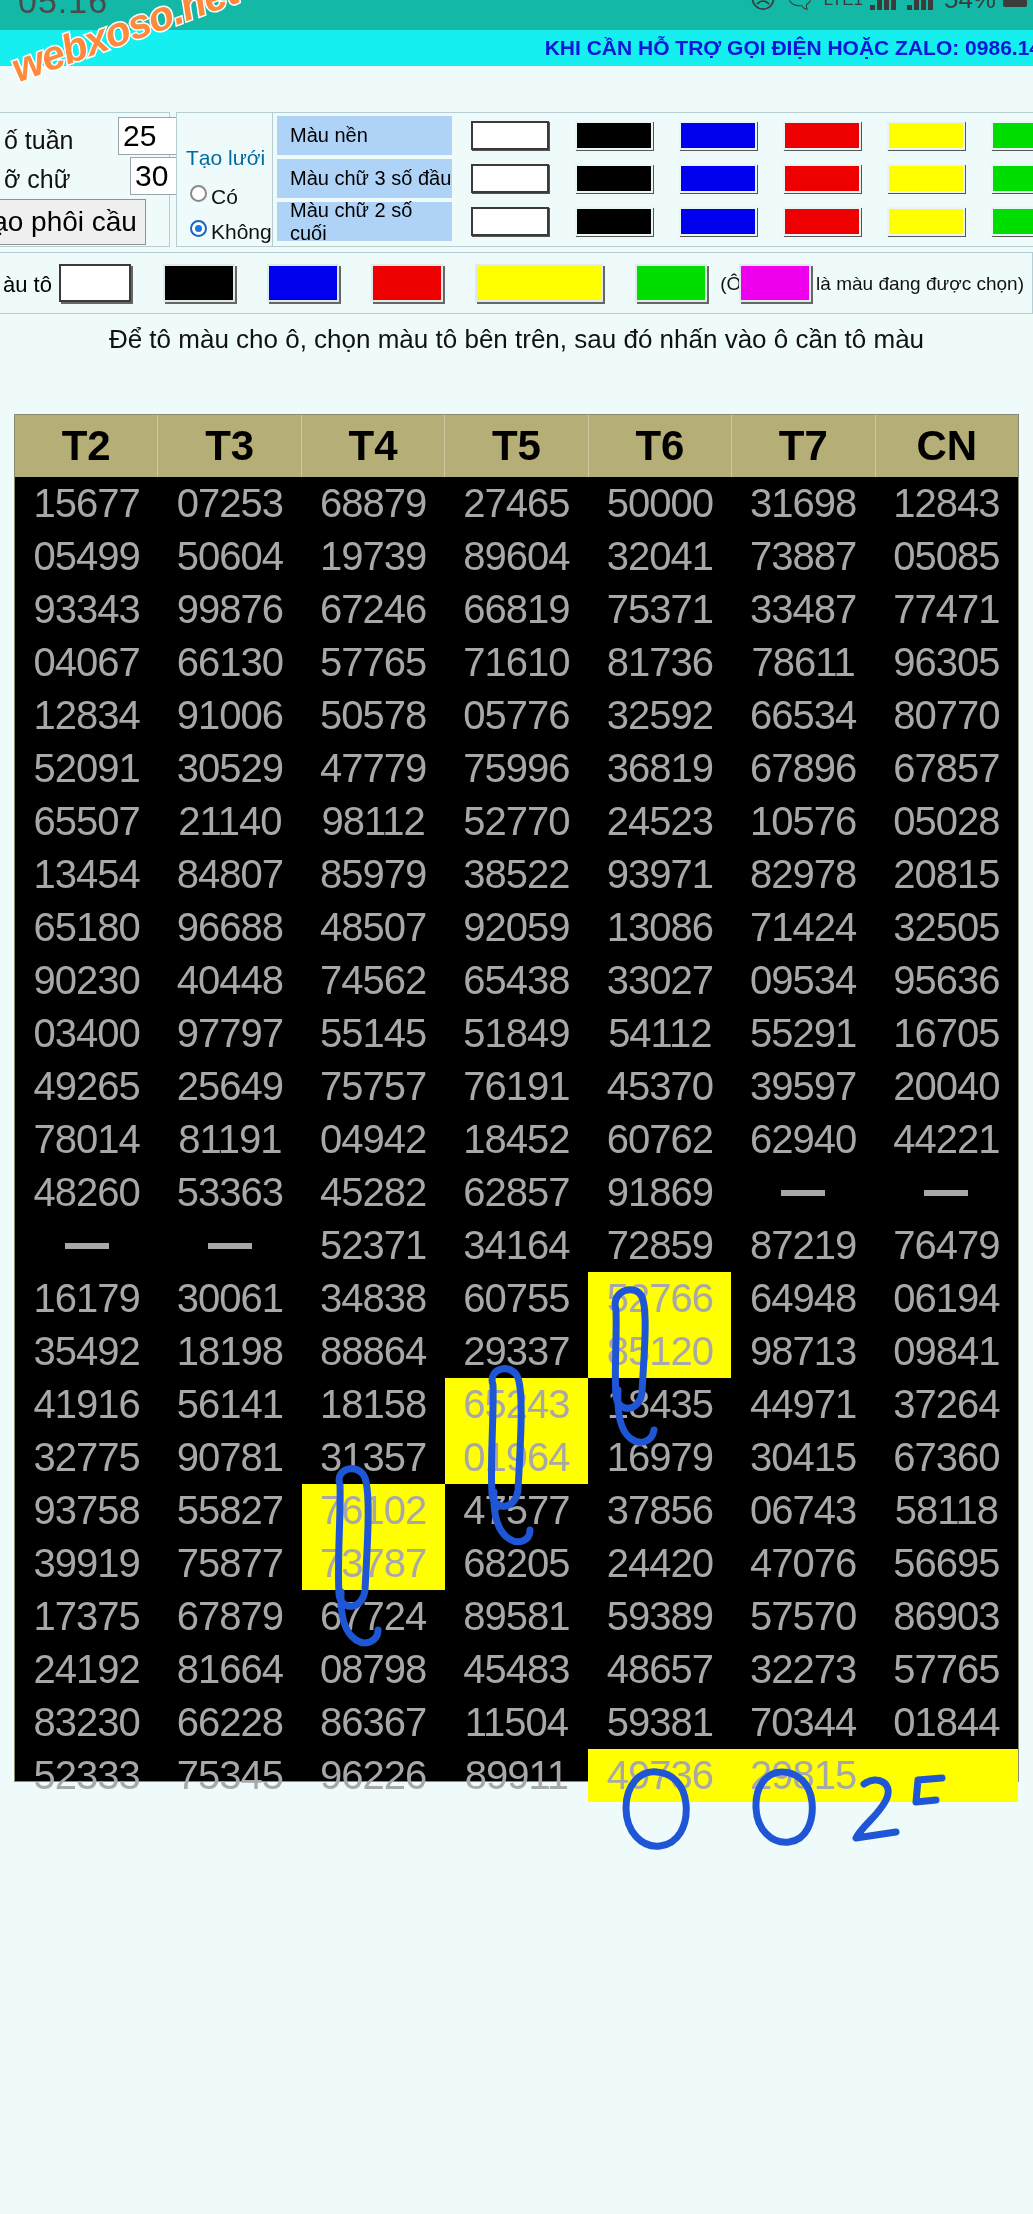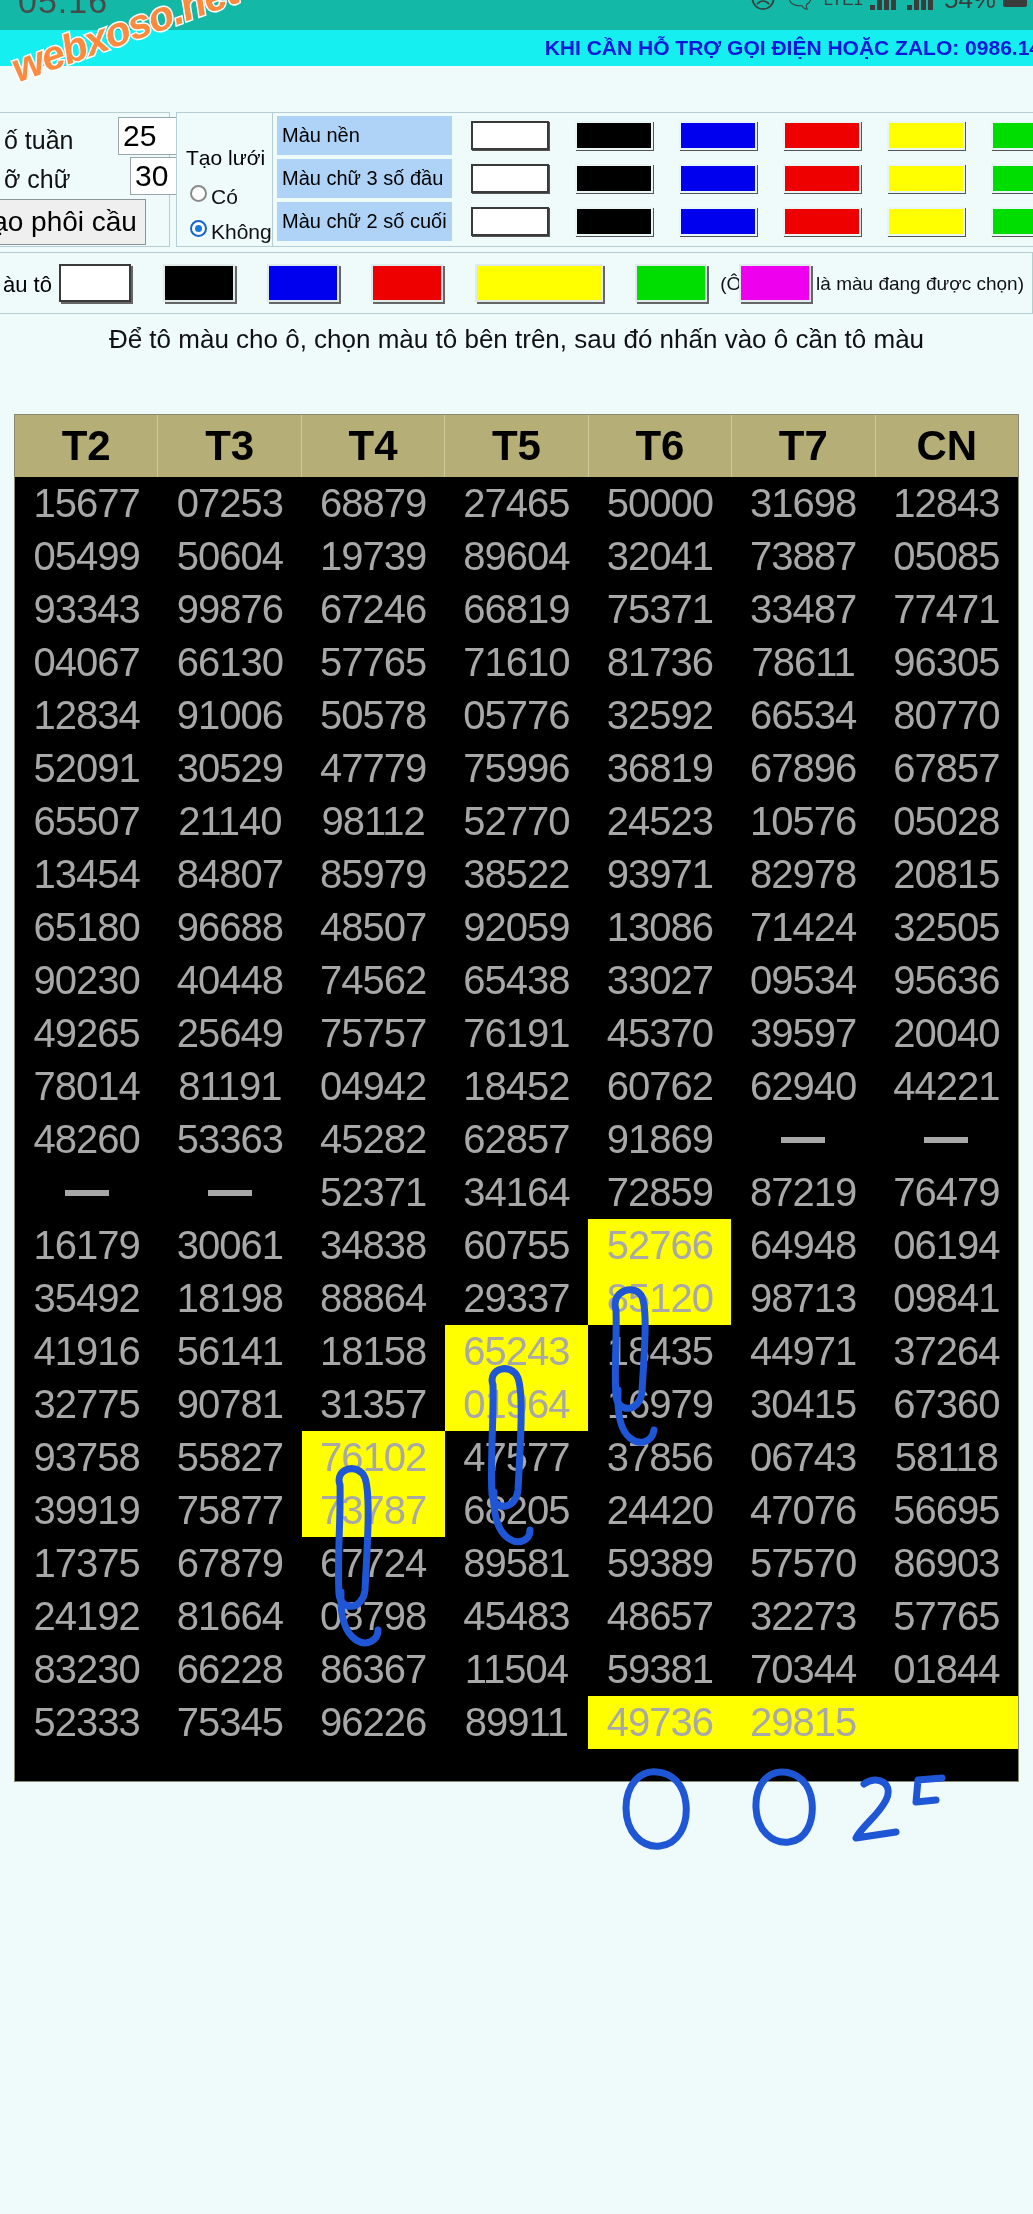--- a/index.html
+++ b/index.html
@@ -90,21 +90,21 @@
     width:0;height:0;border-left:7px solid transparent;
     border-right:7px solid transparent;border-top:8px solid #5c6b73;
   }
   #btn-taophoi{
     position:absolute;left:-14px;top:86px;width:180px;height:46px;
     box-sizing:border-box;background:#efefef;border:1px solid #8d9499;
     font-size:28px;color:#000;display:flex;align-items:center;justify-content:center;
   }
 
   #panel-mid{left:176px;width:100px;height:135px;}
-  #lbl-taoluoi{position:absolute;left:186px;top:34px;font-size:21px;color:#000000;}
+  #lbl-taoluoi{position:absolute;left:186px;top:34px;font-size:21px;color:#0369a1;}
   .radio-line{position:absolute;display:flex;gap:4px;font-size:21px;color:#111;}
   .radio{
     width:17px;height:17px;border-radius:50%;
     border:2px solid #8a8a8a;background:#fff;box-sizing:border-box;
     display:inline-block;position:relative;
   }
   .radio.on{border-color:#1663c7;}
   .radio.on::after{
     content:"";position:absolute;left:3px;top:3px;width:7px;height:7px;
     border-radius:50%;background:#1678e0;
@@ -112,21 +112,21 @@
 
   
   #colortable{
     position:absolute;left:272px;top:0;width:770px;height:135px;
     border:1px solid #b6cdd2;box-sizing:border-box;background:#effbfb;
   }
   .ctrow{position:absolute;left:2px;height:39px;width:766px;}
   .ctlabel{
     position:absolute;left:2px;top:0;width:175px;height:39px;
     background:#aed3f7;font-size:20px;color:#000;
-    display:flex;align-items:center;padding-left:5px;box-sizing:border-box;
+    display:flex;align-items:center;padding-left:13px;box-sizing:border-box;
   }
   .swatch{
     position:absolute;top:5px;width:78px;height:29px;
     box-sizing:border-box;border:2px solid #e8f6f6;
     box-shadow:1px 1px 0 #555;
   }
   .swatch.w{border:2px solid #3a3a3a;}
 
   
   #mautorow{
@@ -383,20 +383,29 @@
         <div class="grow">
           <div class="gc">90230</div>
           <div class="gc">40448</div>
           <div class="gc">74562</div>
           <div class="gc">65438</div>
           <div class="gc">33027</div>
           <div class="gc">09534</div>
           <div class="gc">95636</div>
         </div>
         <div class="grow">
+          <div class="gc">03400</div>
+          <div class="gc">97797</div>
+          <div class="gc">55145</div>
+          <div class="gc">51849</div>
+          <div class="gc">54112</div>
+          <div class="gc">55291</div>
+          <div class="gc">16705</div>
+        </div>
+        <div class="grow">
           <div class="gc">49265</div>
           <div class="gc">25649</div>
           <div class="gc">75757</div>
           <div class="gc">76191</div>
           <div class="gc">45370</div>
           <div class="gc">39597</div>
           <div class="gc">20040</div>
         </div>
         <div class="grow">
           <div class="gc">78014</div>

